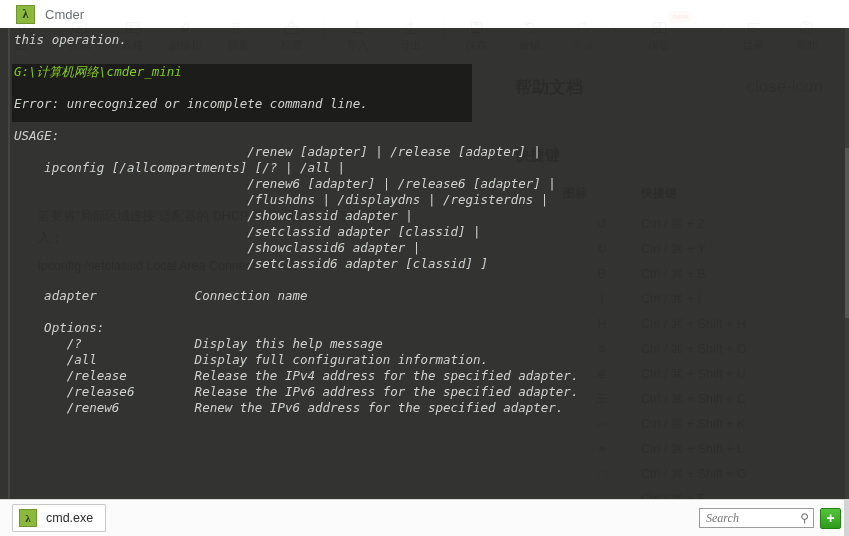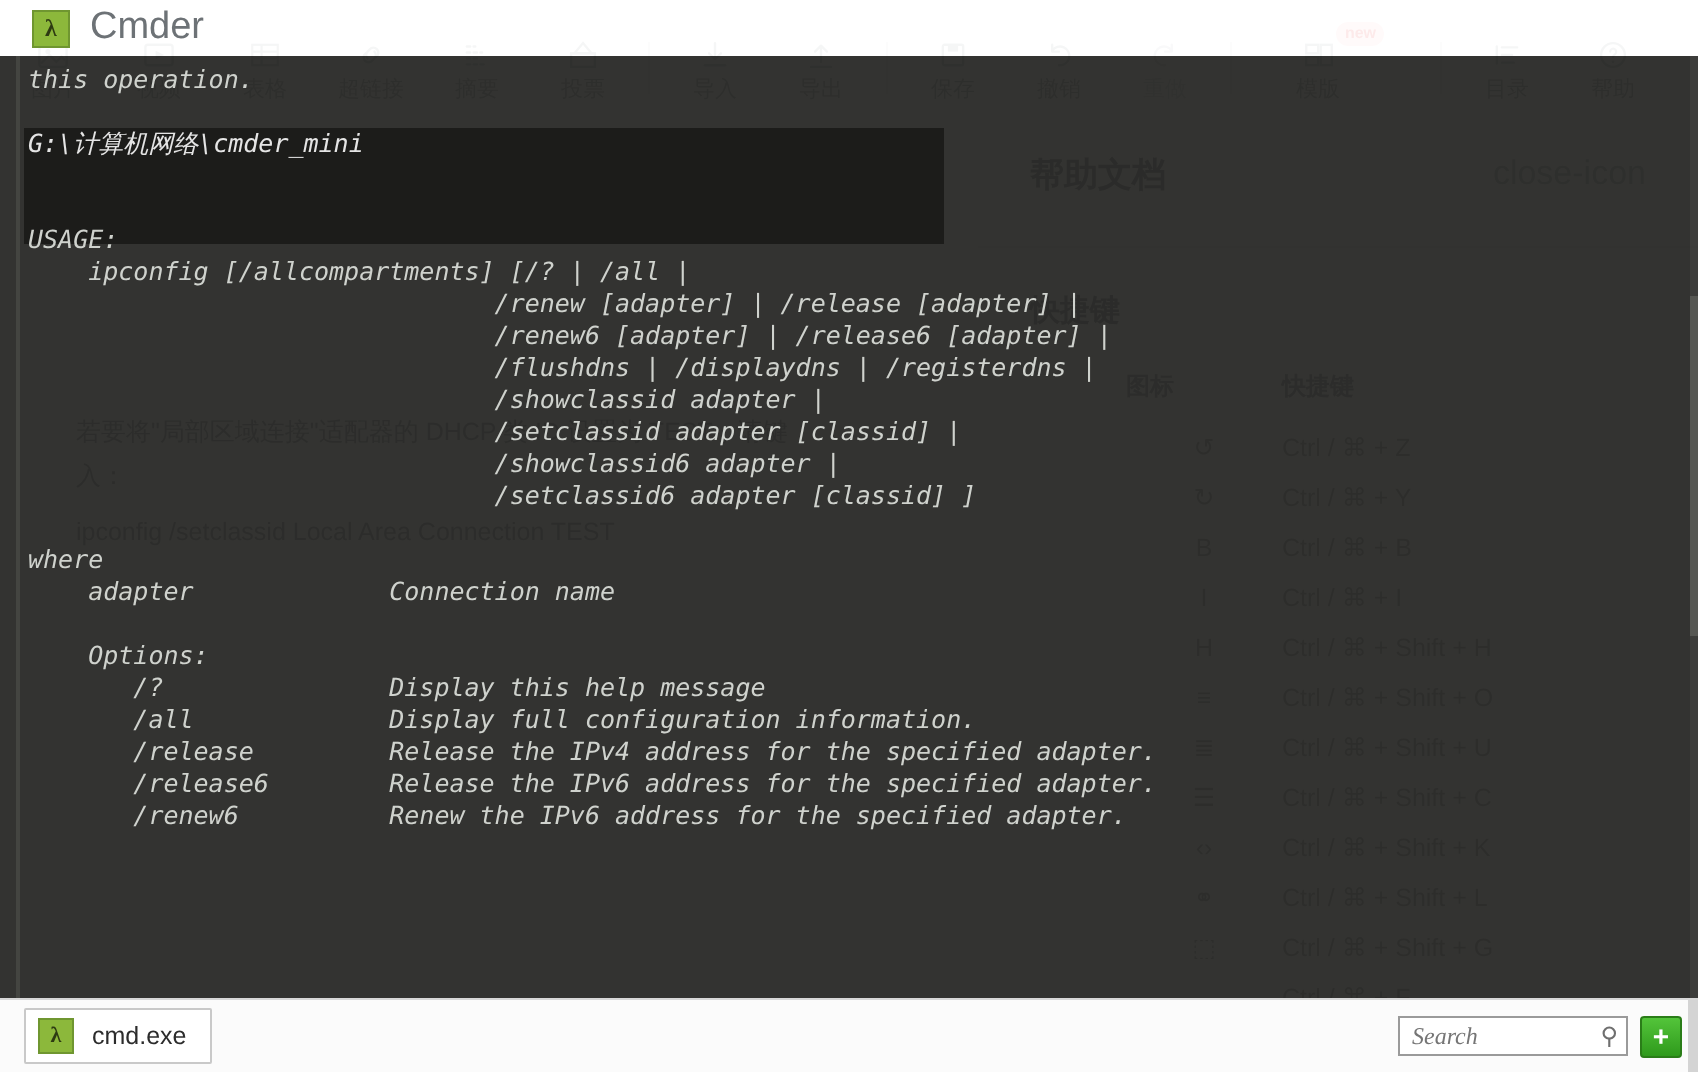--- a/index.html
+++ b/index.html
@@ -66,32 +66,32 @@
   #cmder-titlebar{
     position:absolute;left:0;top:0;width:849px;height:28px;
     background:rgba(255,255,255,0.82);
     display:flex;align-items:center;
   }
   #cmder-icon{
     width:17px;height:17px;margin-left:16px;background:#8cb83b;
     border:1px solid #6f9630;display:flex;align-items:center;justify-content:center;
     color:#2d3a12;font-size:12px;font-weight:bold;font-family:"Liberation Serif",serif;
   }
-  #cmder-title{margin-left:10px;font-size:19px;color:#6d7276;}
+  #cmder-title{margin-left:10px;font-size:13px;color:#6d7276;}
 
   #term{
     position:absolute;left:0;top:28px;width:849px;height:472px;
     background:rgba(35,36,33,0.93);
     font-family:"DejaVu Sans Mono","Liberation Mono",monospace;
     font-size:12.5px;line-height:16px;color:#cfd2cd;
     padding:4px 0 0 0;box-sizing:border-box;
     overflow:hidden;
   }
   .tline{white-space:pre;padding-left:14px;height:16px;font-style:italic;}
-  .tline.green{color:#e5e5e5;}
+  .tline.green{color:#84cc16;}
   #term-prompt-block{
     position:absolute;left:12px;top:36px;width:460px;height:58px;
     background:rgba(24,25,22,0.86);
   }
   #term-left-bar{position:absolute;left:8px;top:0;width:2px;height:472px;background:rgba(120,125,115,0.25);}
 
   #term-scroll{
     position:absolute;right:0;top:28px;width:4px;height:472px;background:rgba(255,255,255,0.05);
   }
   #term-scroll-thumb{position:absolute;left:0;top:120px;width:4px;height:170px;background:rgba(200,205,195,0.18);}
@@ -368,32 +368,32 @@
   </div>
 
   <div id="term">
     <div id="term-left-bar"></div>
     <div id="term-prompt-block"></div>
     <div id="term-lines" style="position:relative;z-index:2">
         <div class="tline">this operation.</div>
         <div class="tline"></div>
         <div class="tline green">G:\计算机网络\cmder_mini</div>
         <div class="tline"></div>
+        <div class="tline">Error: unrecognized or incomplete command line.</div>
         <div class="tline"></div>
         <div class="tline">USAGE:</div>
+        <div class="tline">                               /renew [adapter] | /release [adapter] |</div>
         <div class="tline">    ipconfig [/allcompartments] [/? | /all |</div>
-        <div class="tline">                               /renew [adapter] | /release [adapter] |</div>
         <div class="tline">                               /renew6 [adapter] | /release6 [adapter] |</div>
         <div class="tline">                               /flushdns | /displaydns | /registerdns |</div>
         <div class="tline">                               /showclassid adapter |</div>
         <div class="tline">                               /setclassid adapter [classid] |</div>
         <div class="tline">                               /showclassid6 adapter |</div>
         <div class="tline">                               /setclassid6 adapter [classid] ]</div>
         <div class="tline"></div>
-        <div class="tline">where</div>
         <div class="tline">    adapter             Connection name</div>
         <div class="tline"></div>
         <div class="tline">    Options:</div>
         <div class="tline">       /?               Display this help message</div>
         <div class="tline">       /all             Display full configuration information.</div>
         <div class="tline">       /release         Release the IPv4 address for the specified adapter.</div>
         <div class="tline">       /release6        Release the IPv6 address for the specified adapter.</div>
         <div class="tline">       /renew6          Renew the IPv6 address for the specified adapter.</div>
       </div>
   </div>

